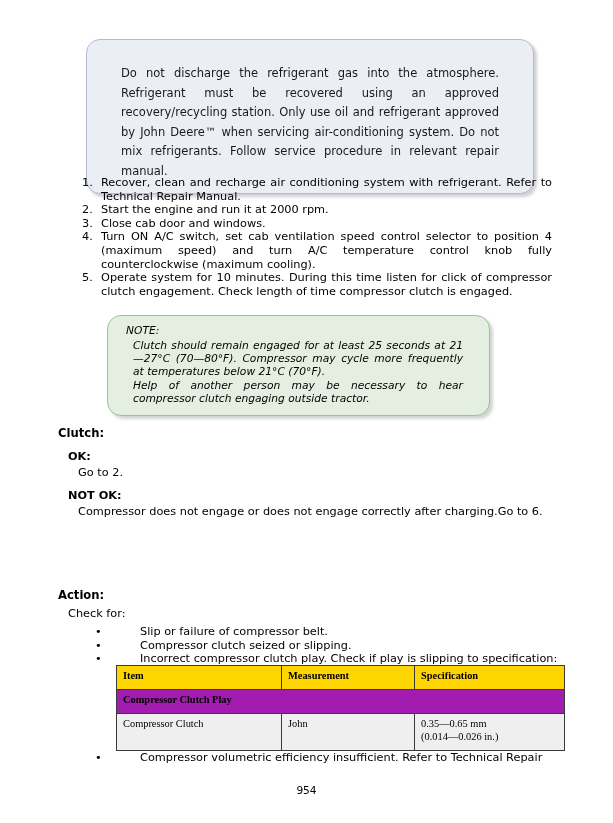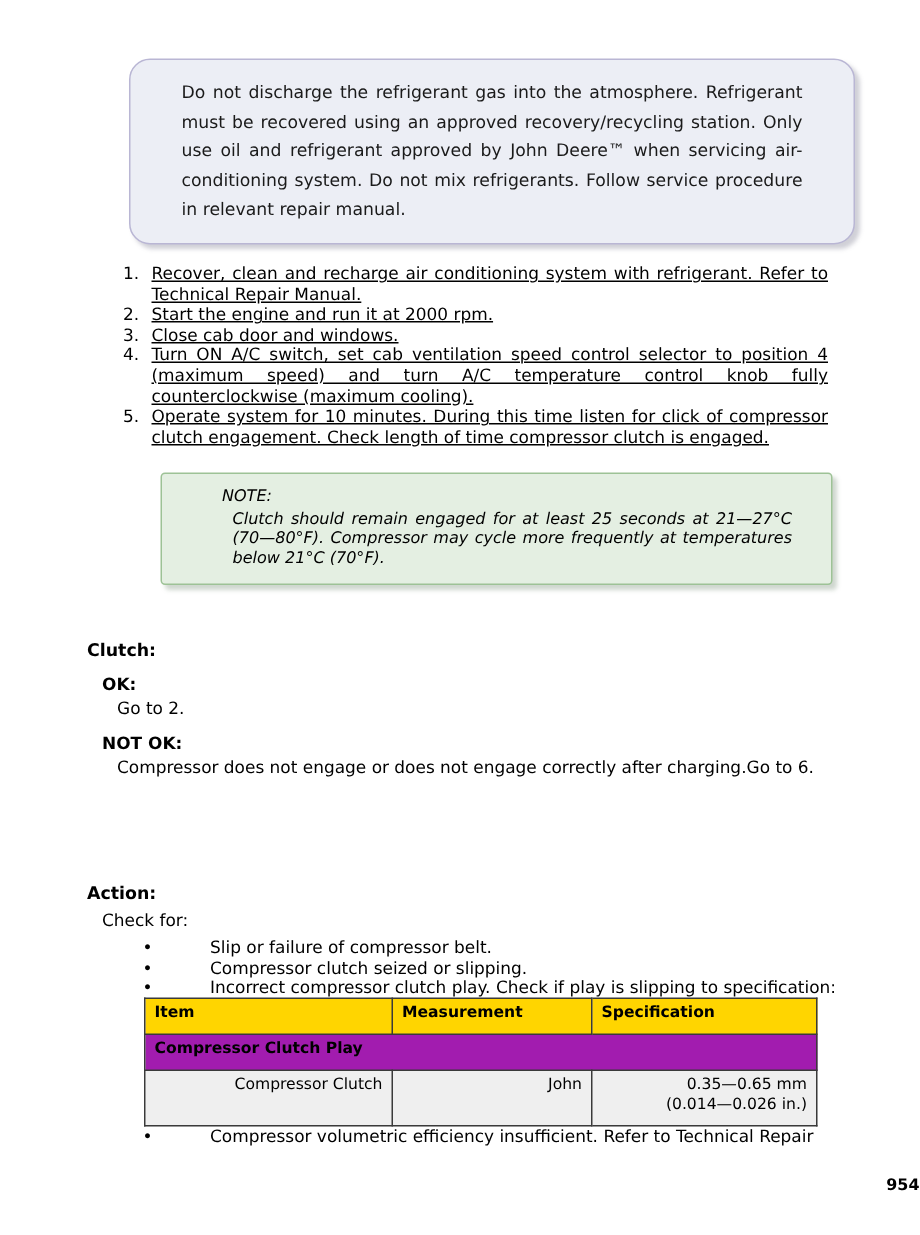--- a/index.html
+++ b/index.html
@@ -19,26 +19,26 @@
   .page {
     position: absolute;
     inset: 0;
   }
 
   
   .warning-box {
     position: absolute;
     left: 86px;
     top: 39px;
-    width: 484px;
+    width: 448px;
     box-sizing: border-box;
     background: #eceef5;
     border: 1px solid #b9b6d4;
     border-radius: 14px;
-    padding: 12px 34px 12px 34px;
+    padding: 24px 34px 12px 34px;
     box-shadow: 3px 3px 3px rgba(120,120,140,0.35);
   }
   .warning-text {
     font-size: 11.5px;
     line-height: 19.5px;
     text-align: justify;
     color: #1a1a1a;
   }
 
   
@@ -56,35 +56,34 @@
     margin-bottom: 0px;
   }
   .proc-num {
     width: 19px;
     flex: 0 0 19px;
     text-align: left;
   }
   .proc-body {
     flex: 1 1 auto;
     text-align: justify;
-    text-decoration: underline;
   }
   .proc-body.nojust { text-align: left; }
 
   
   .note-box {
     position: absolute;
     left: 107px;
     top: 315px;
-    width: 448px;
+    width: 383px;
     box-sizing: border-box;
     background: #e4efe2;
     border: 1px solid #9dc296;
-    border-radius: 3px;
-    padding: 8px 26px 10px 40px;
+    border-radius: 14px;
+    padding: 8px 26px 10px 18px;
     box-shadow: 3px 3px 3px rgba(130,150,130,0.38);
   }
   .note-label {
     font-style: italic;
     font-size: 10.7px;
     line-height: 14px;
     margin-bottom: 1px;
   }
   .note-para {
     font-style: italic;
@@ -132,26 +131,27 @@
     align-items: flex-start;
     font-size: 11.3px;
     line-height: 13.6px;
   }
   .bullet-dot { width: 9px; flex: 0 0 9px; }
   .bullet-body { flex: 1 1 auto; margin-left: 36px; }
 
   
   .spec-table {
     position: absolute;
-    left: 96px;
+    left: 116px;
     top: 665px;
     width: 409px;
     border-collapse: collapse;
     table-layout: fixed;
     border: 1px solid #3a3a3a;
+    font-family: Liberation Serif, serif;
   }
   .spec-table th, .spec-table td {
     border: 1px solid #3a3a3a;
     padding: 3px 6px;
     font-size: 10.4px;
     line-height: 13.2px;
     text-align: left;
     vertical-align: top;
   }
   .spec-table thead th {
@@ -160,21 +160,20 @@
     height: 17px;
   }
   .spec-table tr.group-row td {
     background: #a21caf;
     font-weight: bold;
     height: 17px;
   }
   .spec-table tr.data-row td {
     background: #efefef;
     height: 30px;
-    text-align: right;
   }
   .col-item { width: 152px; }
   .col-meas { width: 120px; }
   .col-spec { width: 137px; }
 
   
   .tail-bullet {
     position: absolute;
     left: 95px;
     top: 751px;
@@ -186,23 +185,23 @@
   }
   .tail-bullet .bullet-dot { width: 9px; flex: 0 0 9px; }
   .tail-bullet .bullet-body { flex: 1 1 auto; text-align: justify; }
 
   
   .page-number {
     position: absolute;
     left: 0;
     right: 0;
     top: 784px;
-    text-align: right;
+    text-align: center;
     font-size: 10.6px;
-    font-weight: bold;
+    font-weight: normal;
   }
 </style>
 </head>
 <body>
 
 <div class="page">
 
   <div class="warning-box">
     <div class="warning-text">Do not discharge the refrigerant gas into the atmosphere. Refrigerant must be recovered using an approved recovery/recycling station. Only use oil and refrigerant approved by John Deere™ when servicing air-conditioning system. Do not mix refrigerants. Follow service procedure in relevant repair manual.</div>
   </div>
@@ -226,20 +225,21 @@
     </div>
     <div class="proc-item">
       <span class="proc-num">5.</span>
       <span class="proc-body">Operate system for 10 minutes. During this time listen for click of compressor clutch engagement. Check length of time compressor clutch is engaged.</span>
     </div>
   </div>
 
   <div class="note-box">
     <div class="note-label">NOTE:</div>
     <div class="note-para">Clutch should remain engaged for at least 25 seconds at 21—27°C (70—80°F). Compressor may cycle more frequently at temperatures below 21°C (70°F).</div>
+    <div class="note-para">Help of another person may be necessary to hear compressor clutch engaging outside tractor.</div>
   </div>
 
   <div class="result-block">
     <div class="result-title">Clutch:</div>
     <div class="result-sub">OK:</div>
     <div class="result-line">Go to 2.</div>
     <div class="result-sub">NOT OK:</div>
     <div class="result-line">Compressor does not engage or does not engage correctly after charging.Go to 6.</div>
   </div>
 

